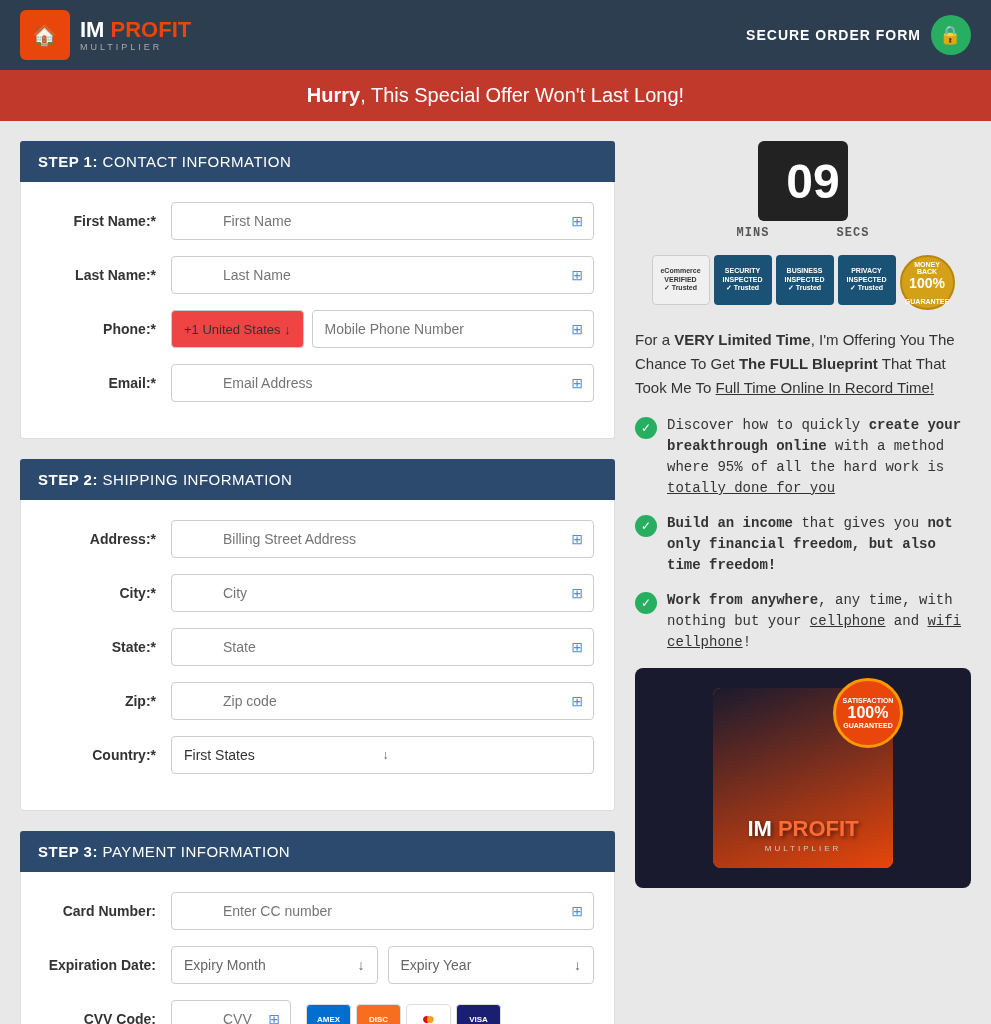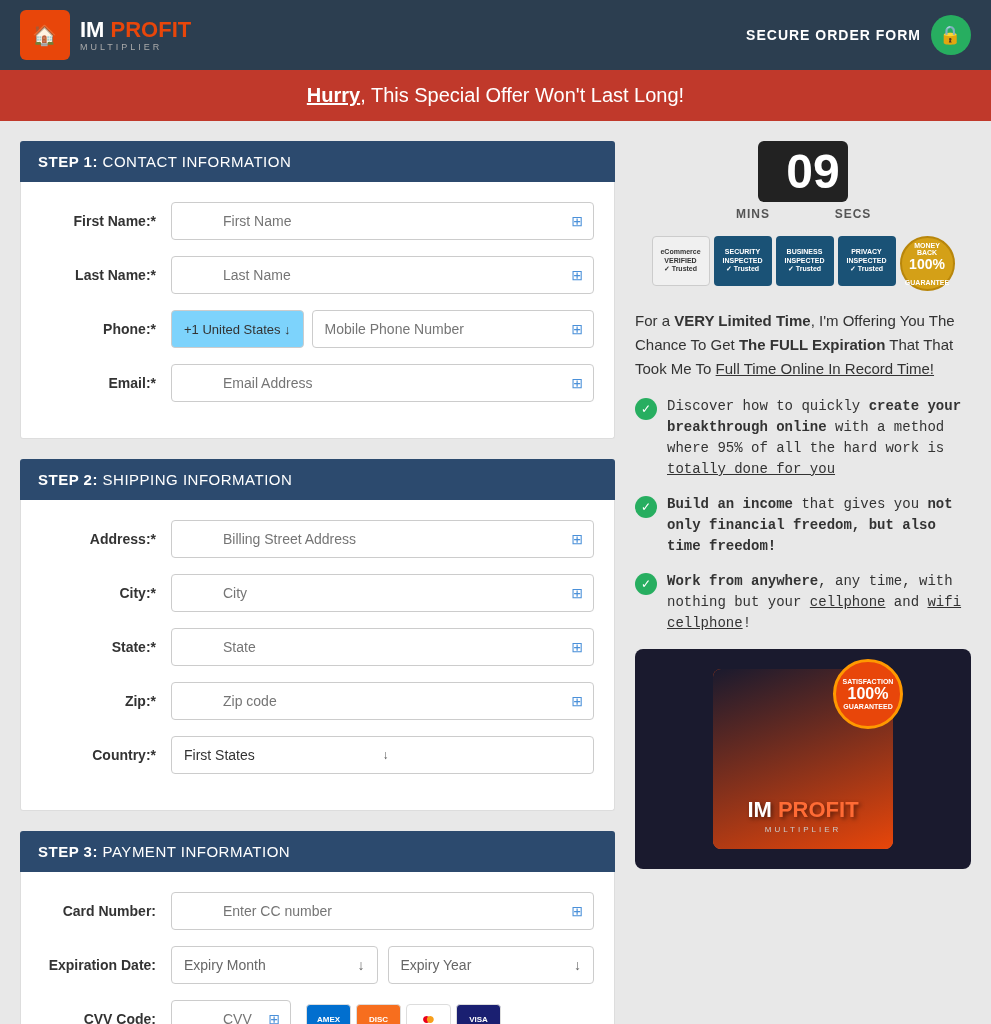--- a/index.html
+++ b/index.html
@@ -10,54 +10,54 @@
     
     .header { background: #2c3e50; display: flex; align-items: center; justify-content: space-between; padding: 10px 20px; height: 70px; }
     .logo-area { display: flex; align-items: center; gap: 10px; }
     .logo-icon { width: 50px; height: 50px; background: #e8460a; border-radius: 6px; display: flex; align-items: center; justify-content: center; position: relative; }
     .secure-order { display: flex; align-items: center; gap: 10px; }
     .secure-order-text { color: white; font-size: 14px; font-weight: bold; letter-spacing: 1px; }
     .shield-icon { width: 40px; height: 40px; background: #27ae60; border-radius: 50%; display: flex; align-items: center; justify-content: center; color: white; font-size: 18px; }
 
     
     .urgency-bar { background: #c0392b; color: white; text-align: center; padding: 14px; font-size: 20px; }
-    .urgency-bar strong { font-weight: 900; text-decoration: underline; }
+    .urgency-bar strong { font-weight: 900; }
 
     
     .main-content { display: flex; gap: 20px; padding: 20px; }
     .left-col { flex: 0 0 595px; }
     .right-col { flex: 1; }
 
     
     .step-header { background: #2c4a6e; color: white; padding: 12px 18px; font-size: 15px; letter-spacing: 0.5px; margin-bottom: 0; border-radius: 3px 3px 0 0; }
     .step-header strong { font-weight: 900; }
     .step-body { background: white; border: 1px solid #ddd; border-top: none; padding: 20px; margin-bottom: 20px; border-radius: 0 0 3px 3px; }
 
     
     .form-row { display: flex; align-items: center; margin-bottom: 16px; }
     .form-label { width: 130px; text-align: right; padding-right: 15px; font-size: 14px; color: #333; font-weight: 600; flex-shrink: 0; }
     .form-field { flex: 1; }
     .input-wrap { position: relative; border: 1px solid #ccc; border-radius: 4px; background: white; display: flex; align-items: center; padding-left: 39px; }
     .input-wrap input { border: none; outline: none; padding: 10px 35px 10px 12px; width: 100%; font-size: 14px; color: #999; background: transparent; }
     .input-icon { position: absolute; right: 10px; color: #4a90d9; font-size: 14px; }
 
     .phone-group { display: flex; gap: 8px; }
-    .phone-country { border: 1px solid #ccc; border-radius: 4px; padding: 10px 12px; font-size: 13px; color: #333; background: #7dd3fc; display: flex; align-items: center; gap: 5px; cursor: pointer; white-space: nowrap; }
+    .phone-country { border: 1px solid #ccc; border-radius: 4px; padding: 10px 12px; font-size: 13px; color: #333; background: #ef4444; display: flex; align-items: center; gap: 5px; cursor: pointer; white-space: nowrap; }
     .phone-number-wrap { flex: 1; border: 1px solid #ccc; border-radius: 4px; background: white; display: flex; align-items: center; position: relative; }
     .phone-number-wrap input { border: none; outline: none; padding: 10px 35px 10px 12px; width: 100%; font-size: 14px; color: #999; background: transparent; }
 
     .country-select-wrap { border: 1px solid #ccc; border-radius: 4px; background: white; display: flex; align-items: center; padding: 10px 12px; cursor: pointer; }
     .country-select-wrap span { flex: 1; font-size: 14px; color: #333; }
     .country-select-wrap .arrow { color: #555; font-size: 12px; }
 
     
     .countdown-section { text-align: center; margin-bottom: 15px; }
     .countdown-boxes { display: flex; justify-content: center; gap: 10px; margin-bottom: 5px; }
-    .countdown-box { background: #222; color: white; font-size: 48px; font-weight: bold; width: 90px; height: 61px; display: flex; align-items: center; justify-content: center; border-radius: 6px; padding-left: 20px; }
-    .countdown-labels { display: flex; justify-content: center; gap: 10px; }
+    .countdown-box { background: #222; color: white; font-size: 48px; font-weight: bold; width: 90px; height: 80px; display: flex; align-items: center; justify-content: center; border-radius: 6px; padding-left: 20px; }
+    .countdown-labels { display: flex; justify-content: center; gap: 10px; font-family: Liberation Mono, monospace; }
     .countdown-label { width: 90px; text-align: center; font-size: 12px; color: #555; font-weight: bold; letter-spacing: 1px; }
 
     
     .trust-badges { display: flex; justify-content: center; gap: 4px; margin-bottom: 18px; }
     .badge { width: 60px; height: 50px; border-radius: 4px; display: flex; align-items: center; justify-content: center; font-size: 8px; font-weight: bold; text-align: center; padding: 3px; }
     .badge-ecommerce { background: #f0f0f0; border: 1px solid #ccc; color: #333; }
     .badge-security { background: #1a5276; color: white; }
     .badge-business { background: #1a5276; color: white; }
     .badge-privacy { background: #1a5276; color: white; }
     .badge-guarantee { background: #d4a017; color: white; border-radius: 50%; width: 55px; height: 55px; }
@@ -296,21 +296,21 @@
 
       <div class="trust-badges">
         <div class="badge badge-ecommerce" style="font-size:7px; text-align:center; line-height:1.2; color:#333; background:#f0f0f0; border:1px solid #ccc; width:58px; height:50px; border-radius:4px; display:flex; align-items:center; justify-content:center; padding:3px;">eCommerce<br>VERIFIED<br>✓ Trusted</div>
         <div class="badge badge-security" style="font-size:7px; text-align:center; line-height:1.2; color:white; background:#1a5276; width:58px; height:50px; border-radius:4px; display:flex; align-items:center; justify-content:center; padding:3px;">SECURITY<br>INSPECTED<br>✓ Trusted</div>
         <div class="badge badge-business" style="font-size:7px; text-align:center; line-height:1.2; color:white; background:#1a5276; width:58px; height:50px; border-radius:4px; display:flex; align-items:center; justify-content:center; padding:3px;">BUSINESS<br>INSPECTED<br>✓ Trusted</div>
         <div class="badge badge-privacy" style="font-size:7px; text-align:center; line-height:1.2; color:white; background:#1a5276; width:58px; height:50px; border-radius:4px; display:flex; align-items:center; justify-content:center; padding:3px;">PRIVACY<br>INSPECTED<br>✓ Trusted</div>
         <div class="badge badge-guarantee" style="width:55px; height:55px; border-radius:50%; background:#d4a017; color:white; font-size:7px; font-weight:bold; display:flex; flex-direction:column; align-items:center; justify-content:center; text-align:center; border:2px solid #b8860b;">MONEY BACK<br><span style="font-size:14px; font-weight:900;">100%</span><br>GUARANTEE</div>
       </div>
 
       <div class="sales-copy">
-        For a <strong>VERY Limited Time</strong>, I'm Offering You The Chance To Get <strong>The FULL Expiration</strong> That That Took Me To <u>Full Time Online In Record Time!</u>
+        For a <strong>VERY Limited Time</strong>, I'm Offering You The Chance To Get <strong>The FULL Blueprint</strong> That That Took Me To <u>Full Time Online In Record Time!</u>
       </div>
 
       <div class="benefit-item">
         <div class="check-circle">✓</div>
         <div class="benefit-text">
           Discover how to quickly <strong>create your breakthrough online</strong> with a method where 95% of all the hard work is <u>totally done for you</u>
         </div>
       </div>
 
       <div class="benefit-item">

